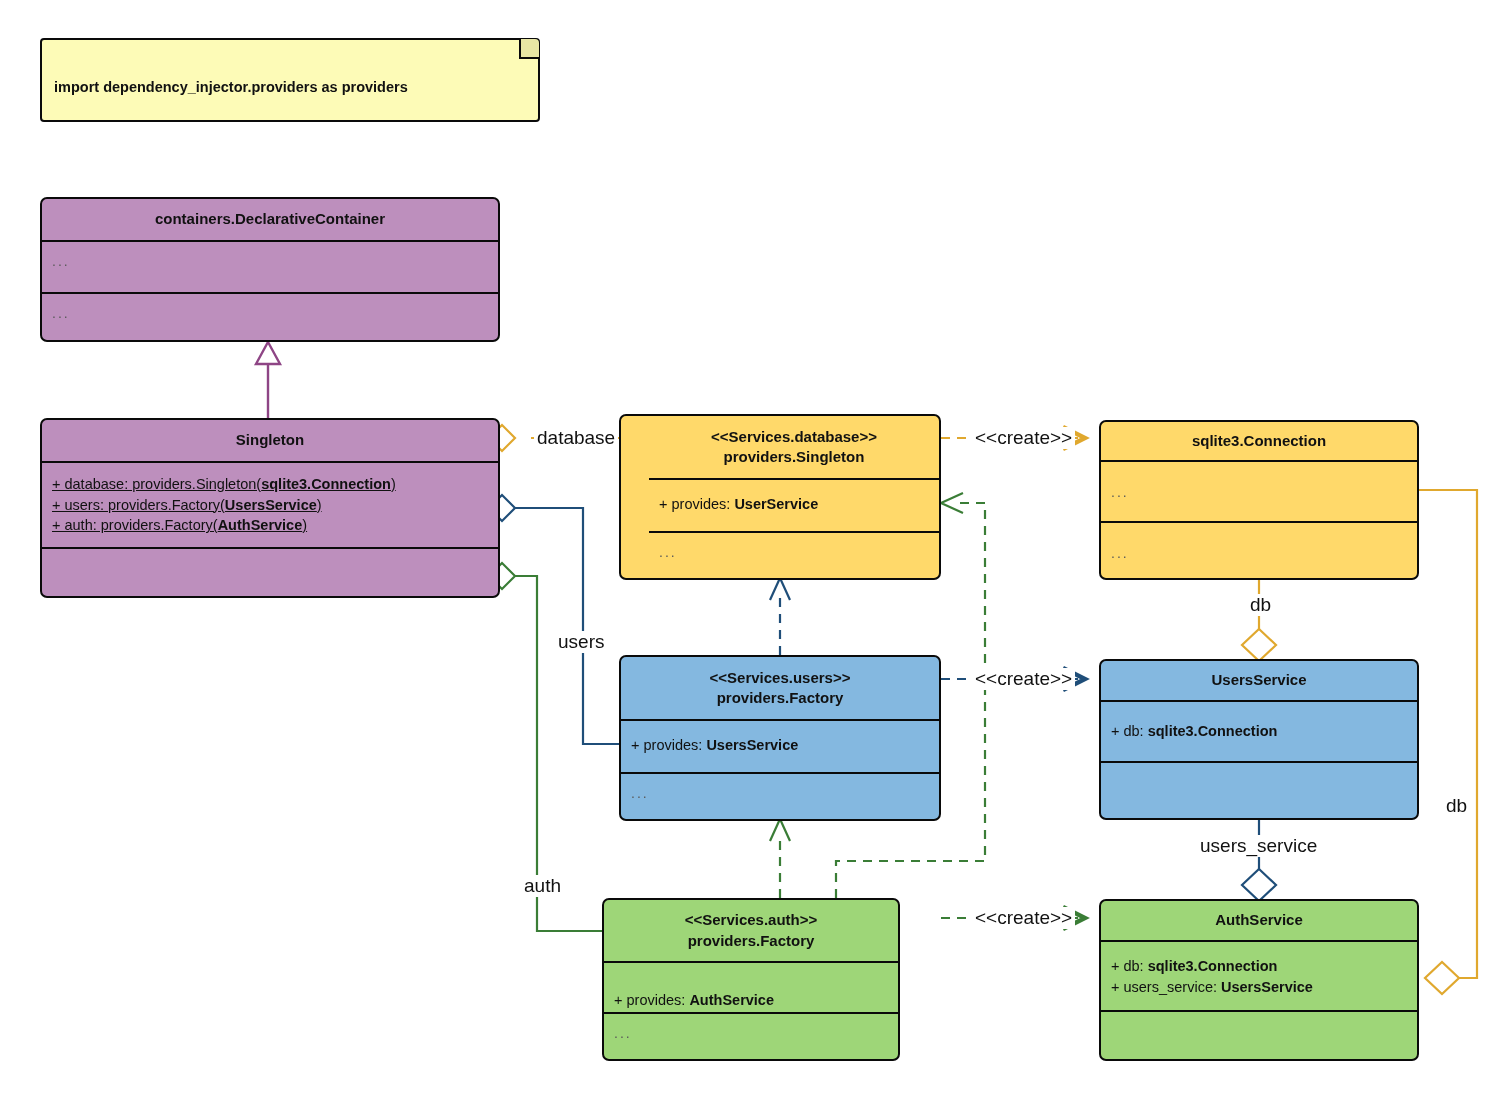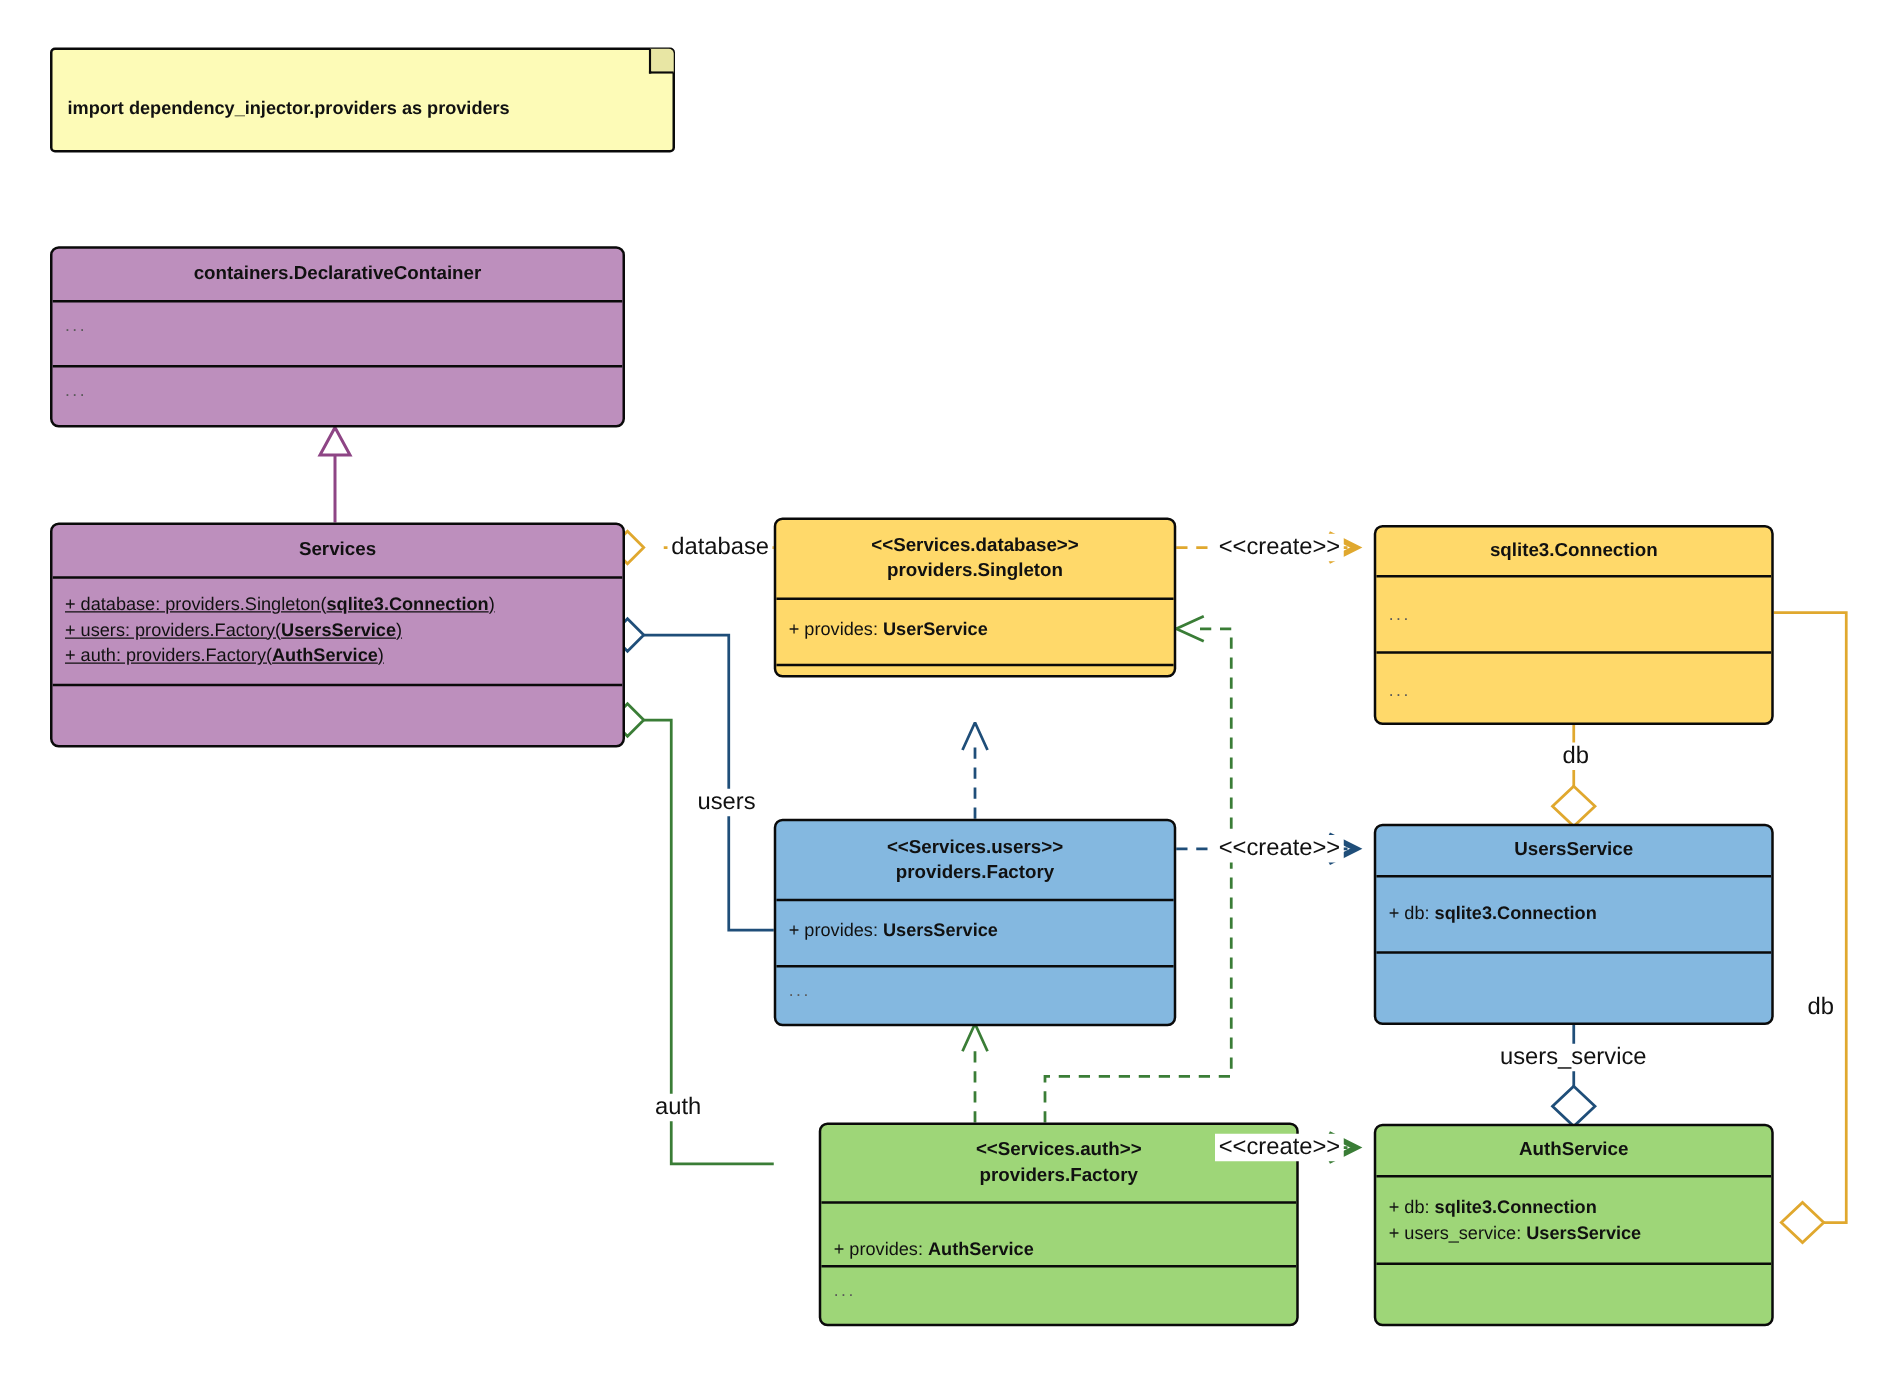--- a/index.html
+++ b/index.html
@@ -127,30 +127,30 @@
     <div class="hdr" style="height:41px;">containers.DeclarativeContainer</div>
     <div class="cmp" style="height:52px;">
       <span class="dots">...</span>
     </div>
     <div class="cmp" style="height:52px;">
       <span class="dots">...</span>
     </div>
   </div>
 
   <div class="cls purple" style="left:40px;top:418px;width:460px;height:180px;">
-    <div class="hdr" style="height:41px;">Services</div>
+    <div class="hdr" style="height:41px;">Singleton</div>
     <div class="cmp" style="height:86px;padding-top:11px;">
       <span class="stat"><span>+ database: providers.Singleton(</span><b>sqlite3.Connection</b><span>)</span></span>
       <span class="stat"><span>+ users: providers.Factory(</span><b>UsersService</b><span>)</span></span>
       <span class="stat"><span>+ auth: providers.Factory(</span><b>AuthService</b><span>)</span></span>
     </div>
     <div class="cmp" style="height:48px;"></div>
   </div>
 
-  <div class="cls yellow" style="left:619px;top:414px;width:322px;height:128px;">
+  <div class="cls yellow" style="left:619px;top:414px;width:322px;height:166px;padding-left:28px;">
     <div class="hdr" style="height:62px;flex-direction:column;">
       <span>&lt;&lt;Services.database&gt;&gt;</span>
       <span>providers.Singleton</span>
     </div>
     <div class="cmp" style="height:53px;padding-top:14px;">
       <span><span>+ provides: </span><b>UserService</b></span>
     </div>
     <div class="cmp" style="height:51px;">
       <span class="dots">...</span>
     </div>
@@ -180,21 +180,21 @@
   </div>
 
   <div class="cls blue" style="left:1099px;top:659px;width:320px;height:161px;">
     <div class="hdr" style="height:39px;">UsersService</div>
     <div class="cmp" style="height:61px;padding-top:19px;">
       <span><span>+ db: </span><b>sqlite3.Connection</b></span>
     </div>
     <div class="cmp" style="height:61px;"></div>
   </div>
 
-  <div class="cls green" style="left:655px;top:898px;width:384px;height:163px;">
+  <div class="cls green" style="left:602px;top:898px;width:298px;height:163px;">
     <div class="hdr" style="height:61px;flex-direction:column;">
       <span>&lt;&lt;Services.auth&gt;&gt;</span>
       <span>providers.Factory</span>
     </div>
     <div class="cmp" style="height:51px;padding-top:27px;">
       <span><span>+ provides: </span><b>AuthService</b></span>
     </div>
     <div class="cmp" style="height:51px;">
       <span class="dots">...</span>
     </div>

